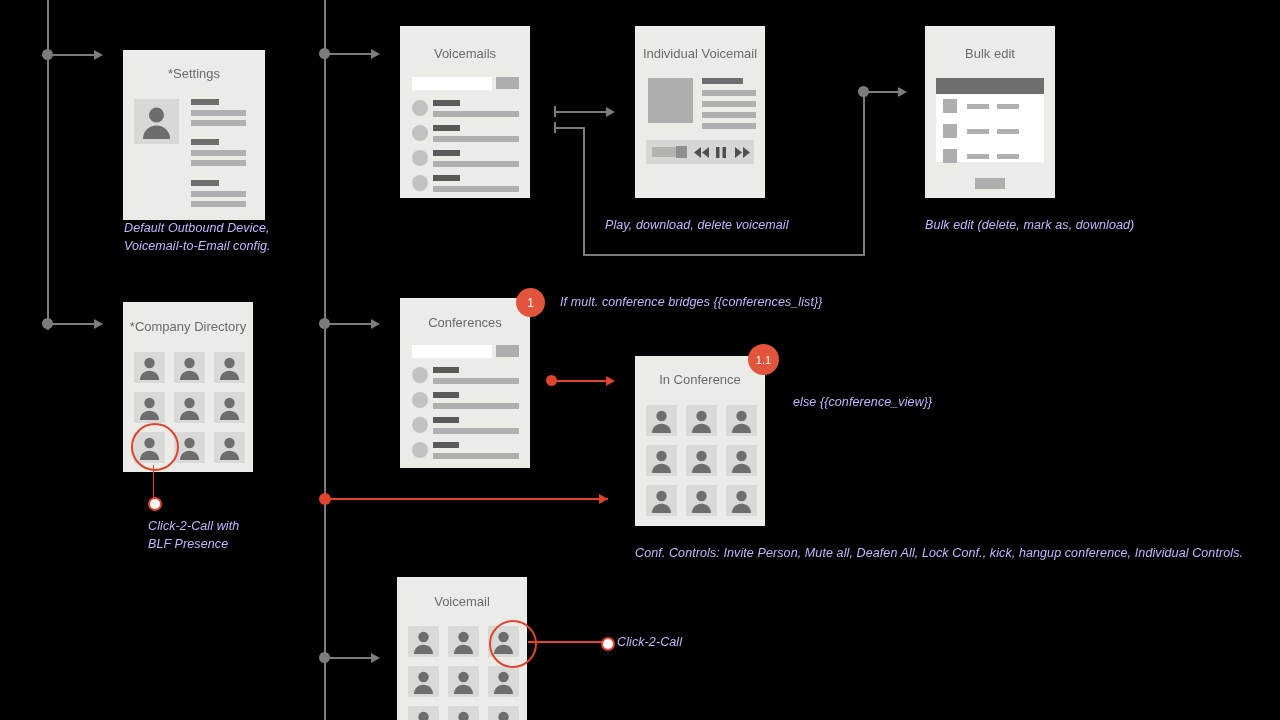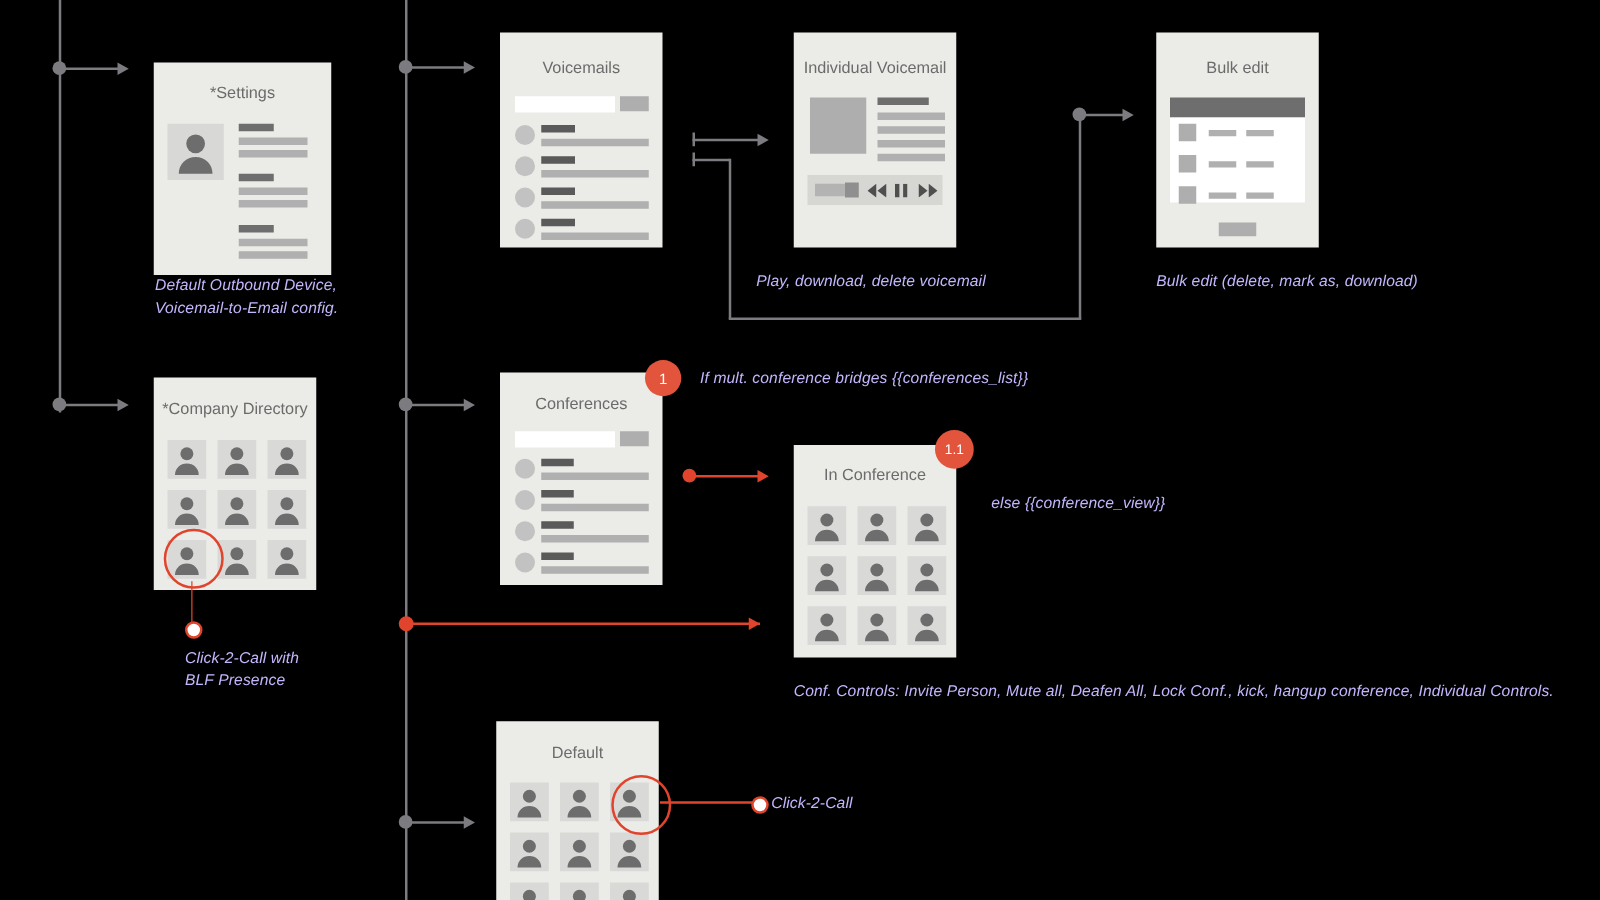--- a/index.html
+++ b/index.html
@@ -395,21 +395,21 @@
           <path d="M6 28c0-5.4 4.2-9.2 9.5-9.2S25 22.6 25 28z" fill="#6d6d6d"></path>
         </svg>
     </div>
   </div>
 
   <div class="badge small-txt" style="left:748px;top:344px;width:31px;height:31px;">1.1</div>
   <div class="caption" style="left:793px;top:351px;margin-top:44px;">else {{conference_view}}</div>
   <div class="caption" style="left:635px;top:546px;">Conf. Controls: Invite Person, Mute all, Deafen All, Lock Conf., kick, hangup conference,  Individual Controls.</div>
 
   <div class="card" style="left:397px;top:577px;width:130px;height:143px;">
-    <div class="card-title" style="top:17px;">Default</div>
+    <div class="card-title" style="top:17px;">Voicemail</div>
 
     <div class="avatar-tile" style="left:11px;top:49px;width:31px;height:31px;">
       <svg width="31" height="31" viewBox="0 0 31 31">
           <circle cx="15.5" cy="11" r="5.2" fill="#6d6d6d"></circle>
           <path d="M6 28c0-5.4 4.2-9.2 9.5-9.2S25 22.6 25 28z" fill="#6d6d6d"></path>
         </svg>
     </div>
     <div class="avatar-tile" style="left:51px;top:49px;width:31px;height:31px;">
       <svg width="31" height="31" viewBox="0 0 31 31">
           <circle cx="15.5" cy="11" r="5.2" fill="#6d6d6d"></circle>

